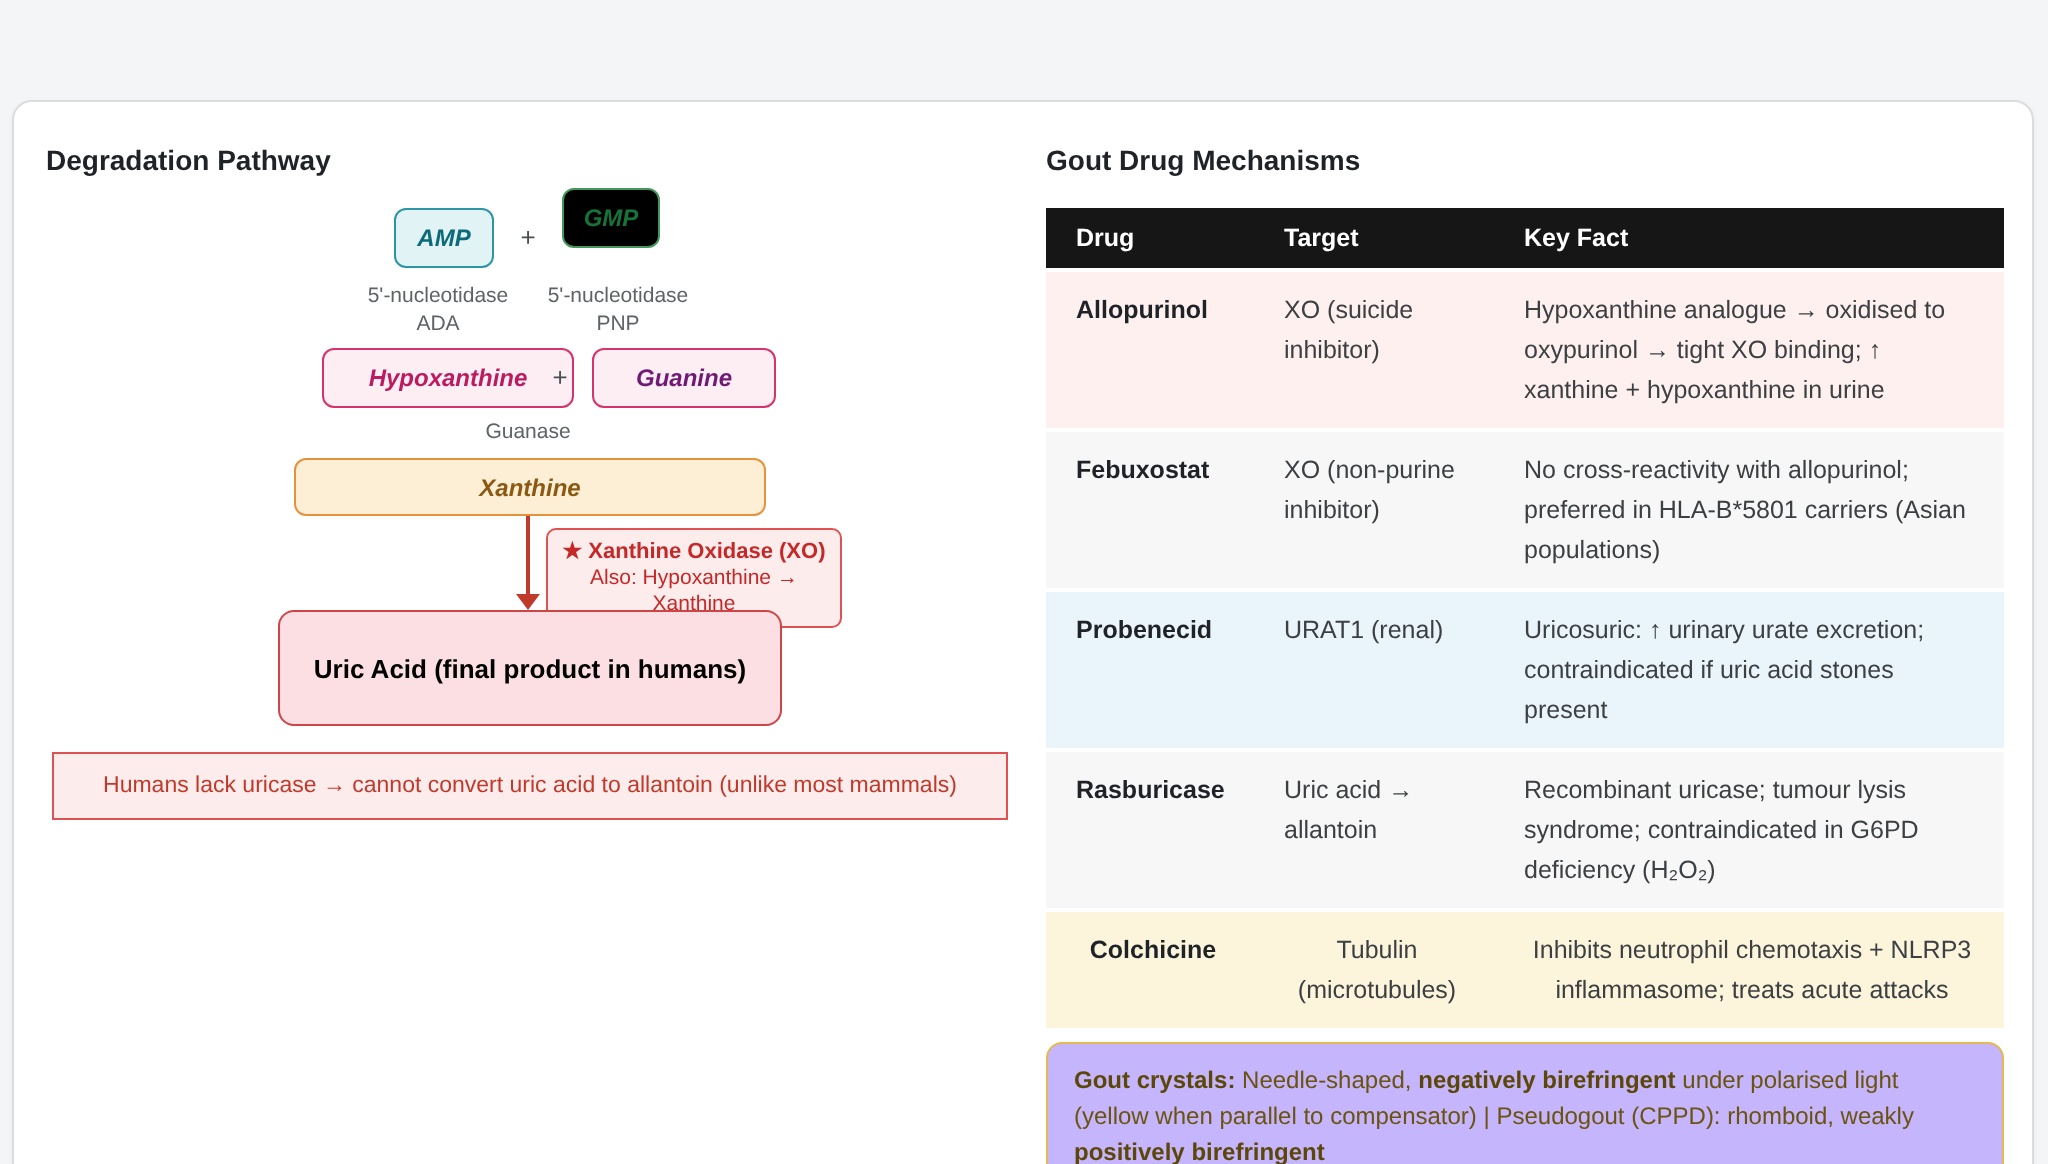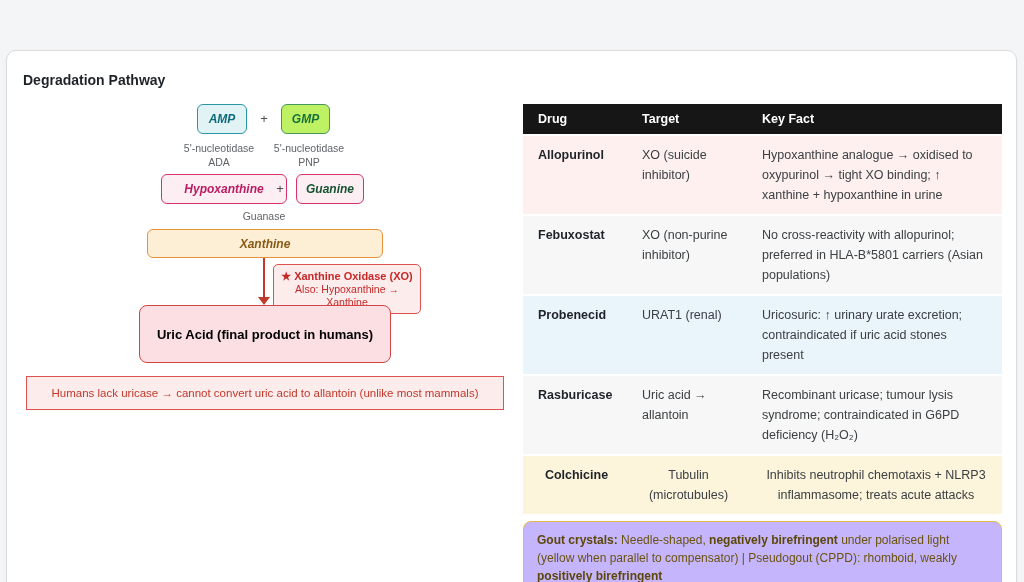--- a/index.html
+++ b/index.html
@@ -32,23 +32,23 @@
     position: absolute;
     display: flex;
     align-items: center;
     justify-content: center;
     border-radius: 6px;
     font-weight: bold;
     font-size: 12px;
     font-style: italic;
   }
   .node-amp  { left:190px; top:53px;  width:50px;  height:30px; background:#e2f3f6; border:1.5px solid #2d96a5; color:#0d6b79; }
-  .node-gmp  { left:274px; top:53px;  width:49px;  height:30px; background:#bef264; border:1.5px solid #44985c; color:#187339; }
+  .node-gmp  { left:274px; top:43px;  width:49px;  height:30px; background:#000000; border:1.5px solid #44985c; color:#187339; }
   .node-hypo { left:154px; top:123px; width:126px; height:30px; background:#fdeef4; border:1.5px solid #d6336c; color:#bc1c5f; }
-  .node-gua  { left:289px; top:123px; width:68px;  height:30px; background:#fdeef4; border:1.5px solid #d6336c; color:#14532d; }
+  .node-gua  { left:289px; top:123px; width:92px;  height:30px; background:#fdeef4; border:1.5px solid #d6336c; color:#701a75; }
   .node-xan  { left:140px; top:178px; width:236px; height:29px; background:#fdeed6; border:1.5px solid #e8913c; color:#8a5a13; }
   .plus {
     position: absolute;
     width: 14px; text-align: center;
     font-size: 13px; color: #4a4f55;
   }
   .plus-1 { left: 250px; top: 60px; }
   .plus-2 { left: 266px; top: 130px; }
   .enzyme-label {
     position: absolute;
@@ -186,20 +186,21 @@
     <div class="xo-line1">★ Xanthine Oxidase (XO)</div>
     <div class="xo-line2">Also: Hypoxanthine → Xanthine</div>
   </div>
 
   <div class="uric-box">
     <div class="uric-title">Uric Acid (final product in humans)</div>
   </div>
 
   <div class="pathway-note">Humans lack uricase → cannot convert uric acid to allantoin (unlike most mammals)</div>
 
+  <div class="abs panel-title" style="left:516px; top:21px;">Gout Drug Mechanisms</div>
 
   <table class="drug-table">
     <colgroup>
         <col class="c1">
         <col class="c2">
         <col class="c3">
       </colgroup>
     <thead>
       <tr>
         <th>Drug</th>

